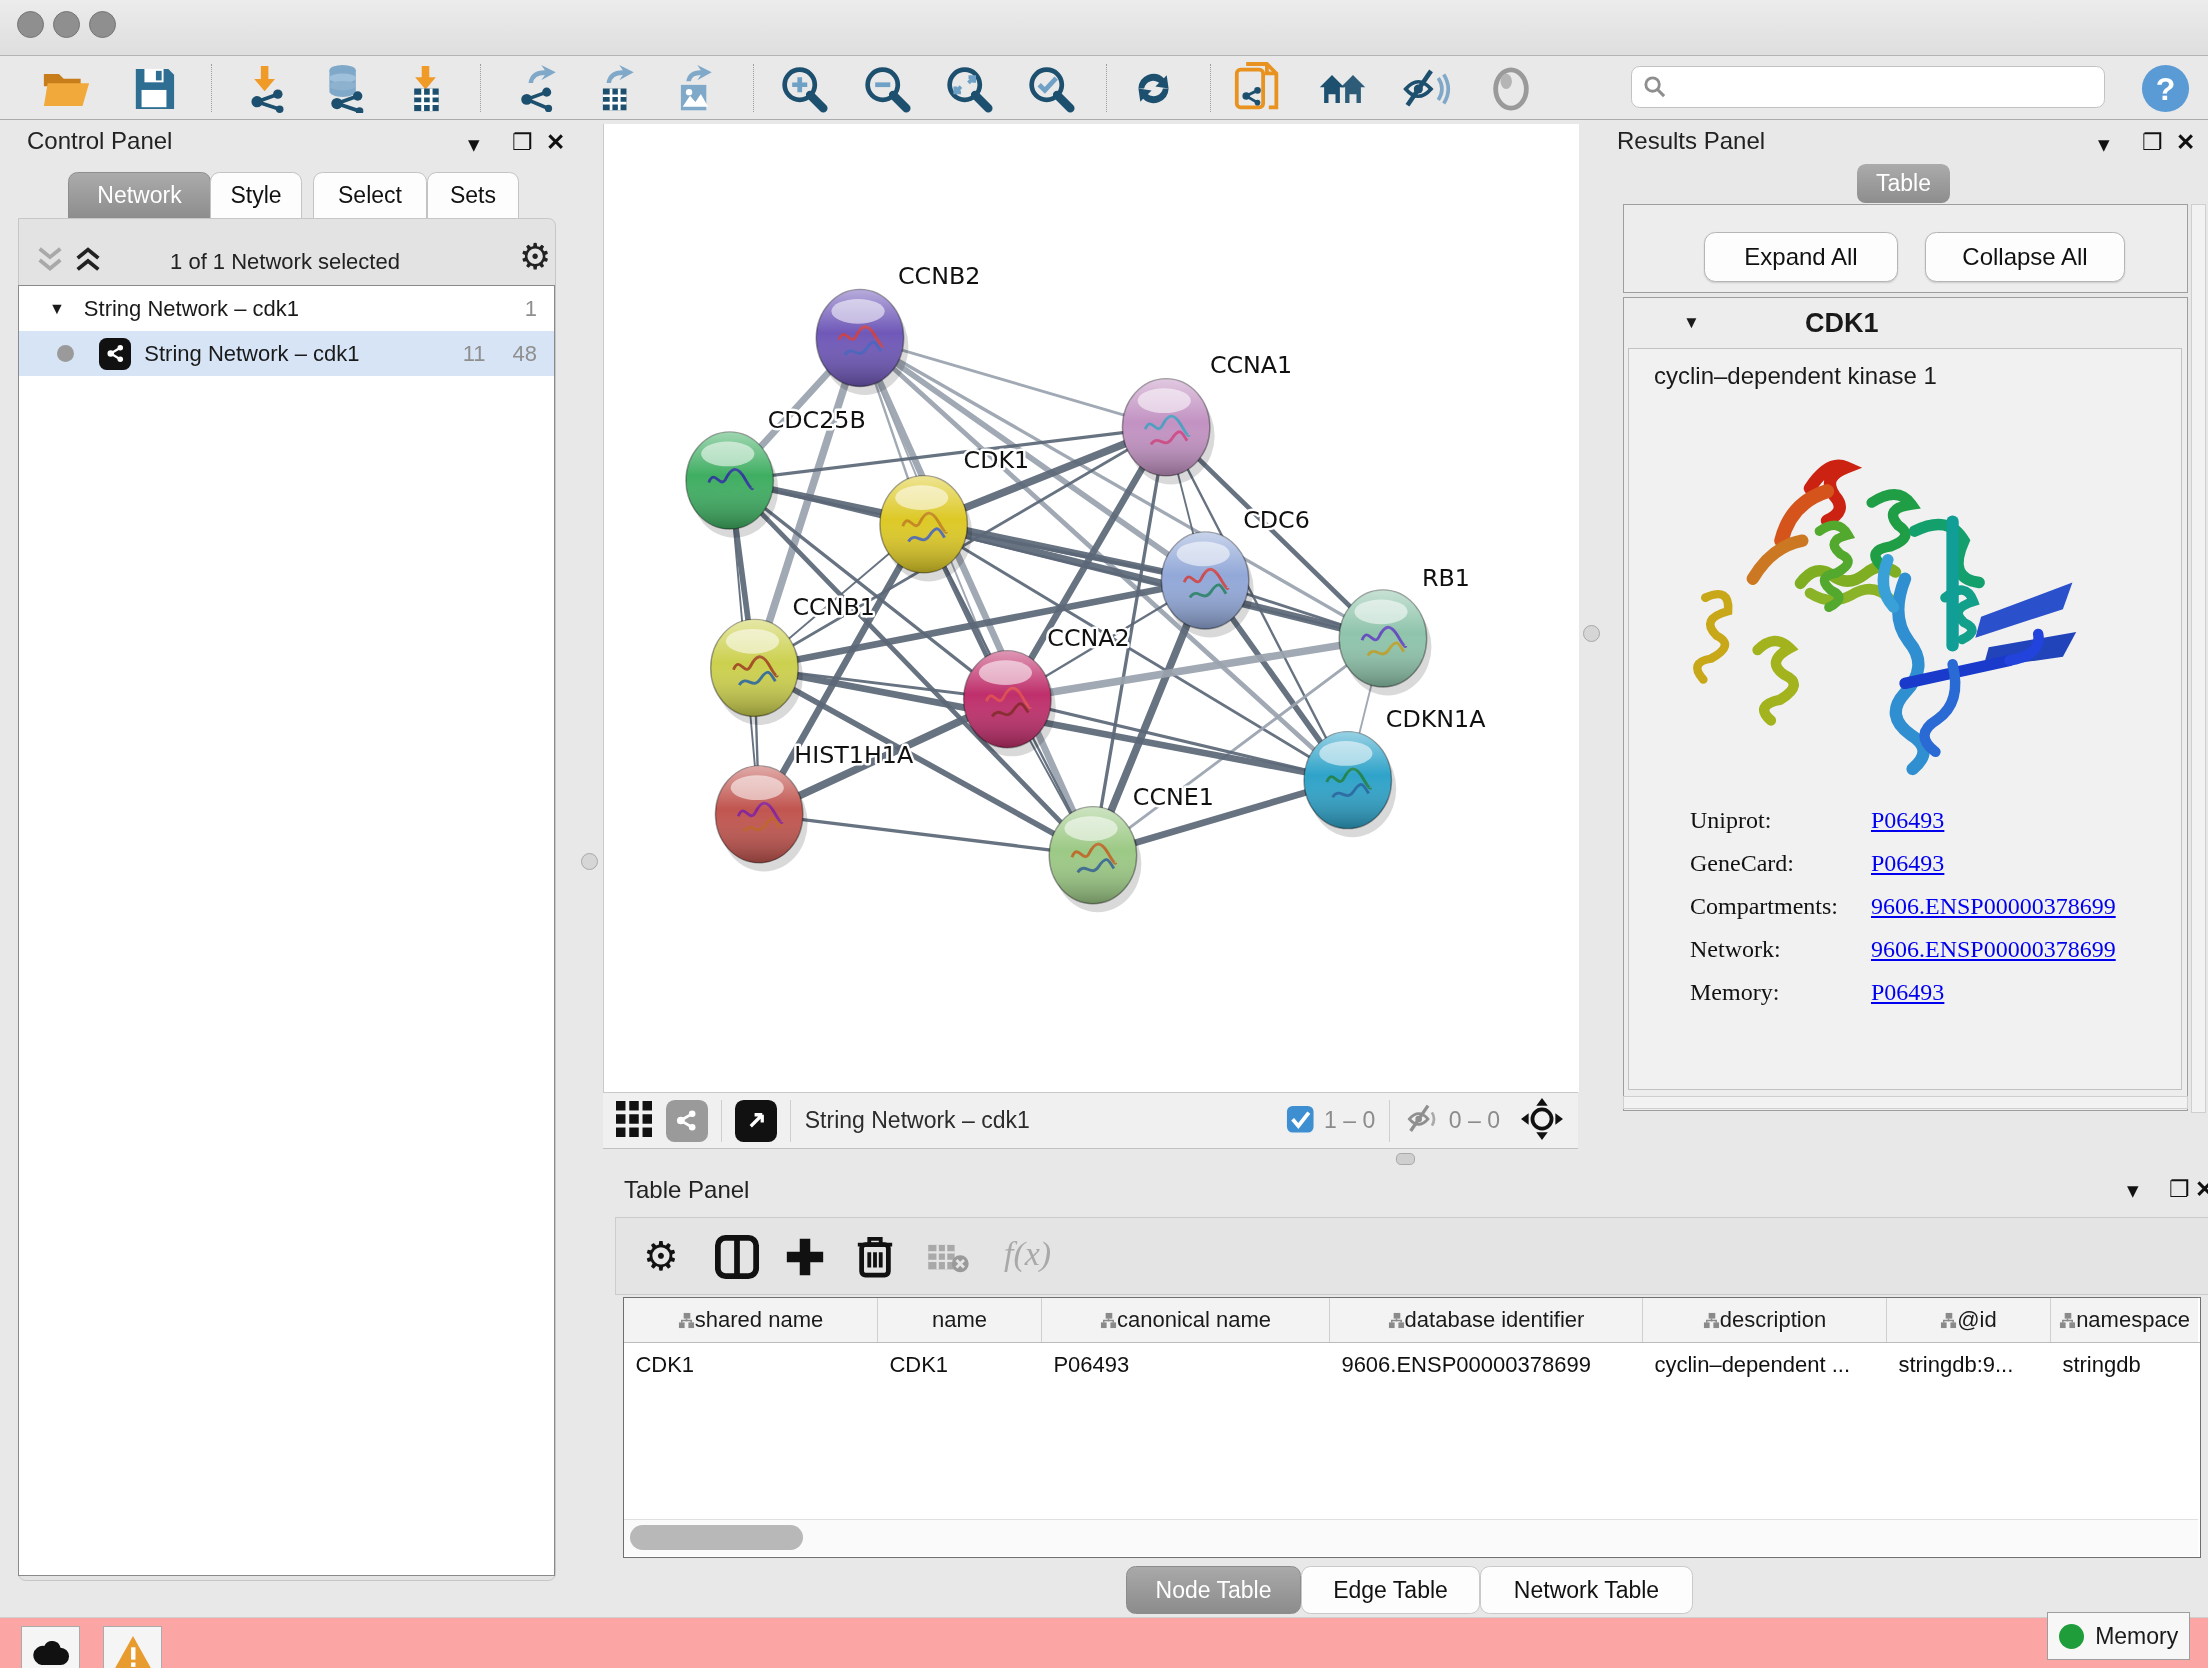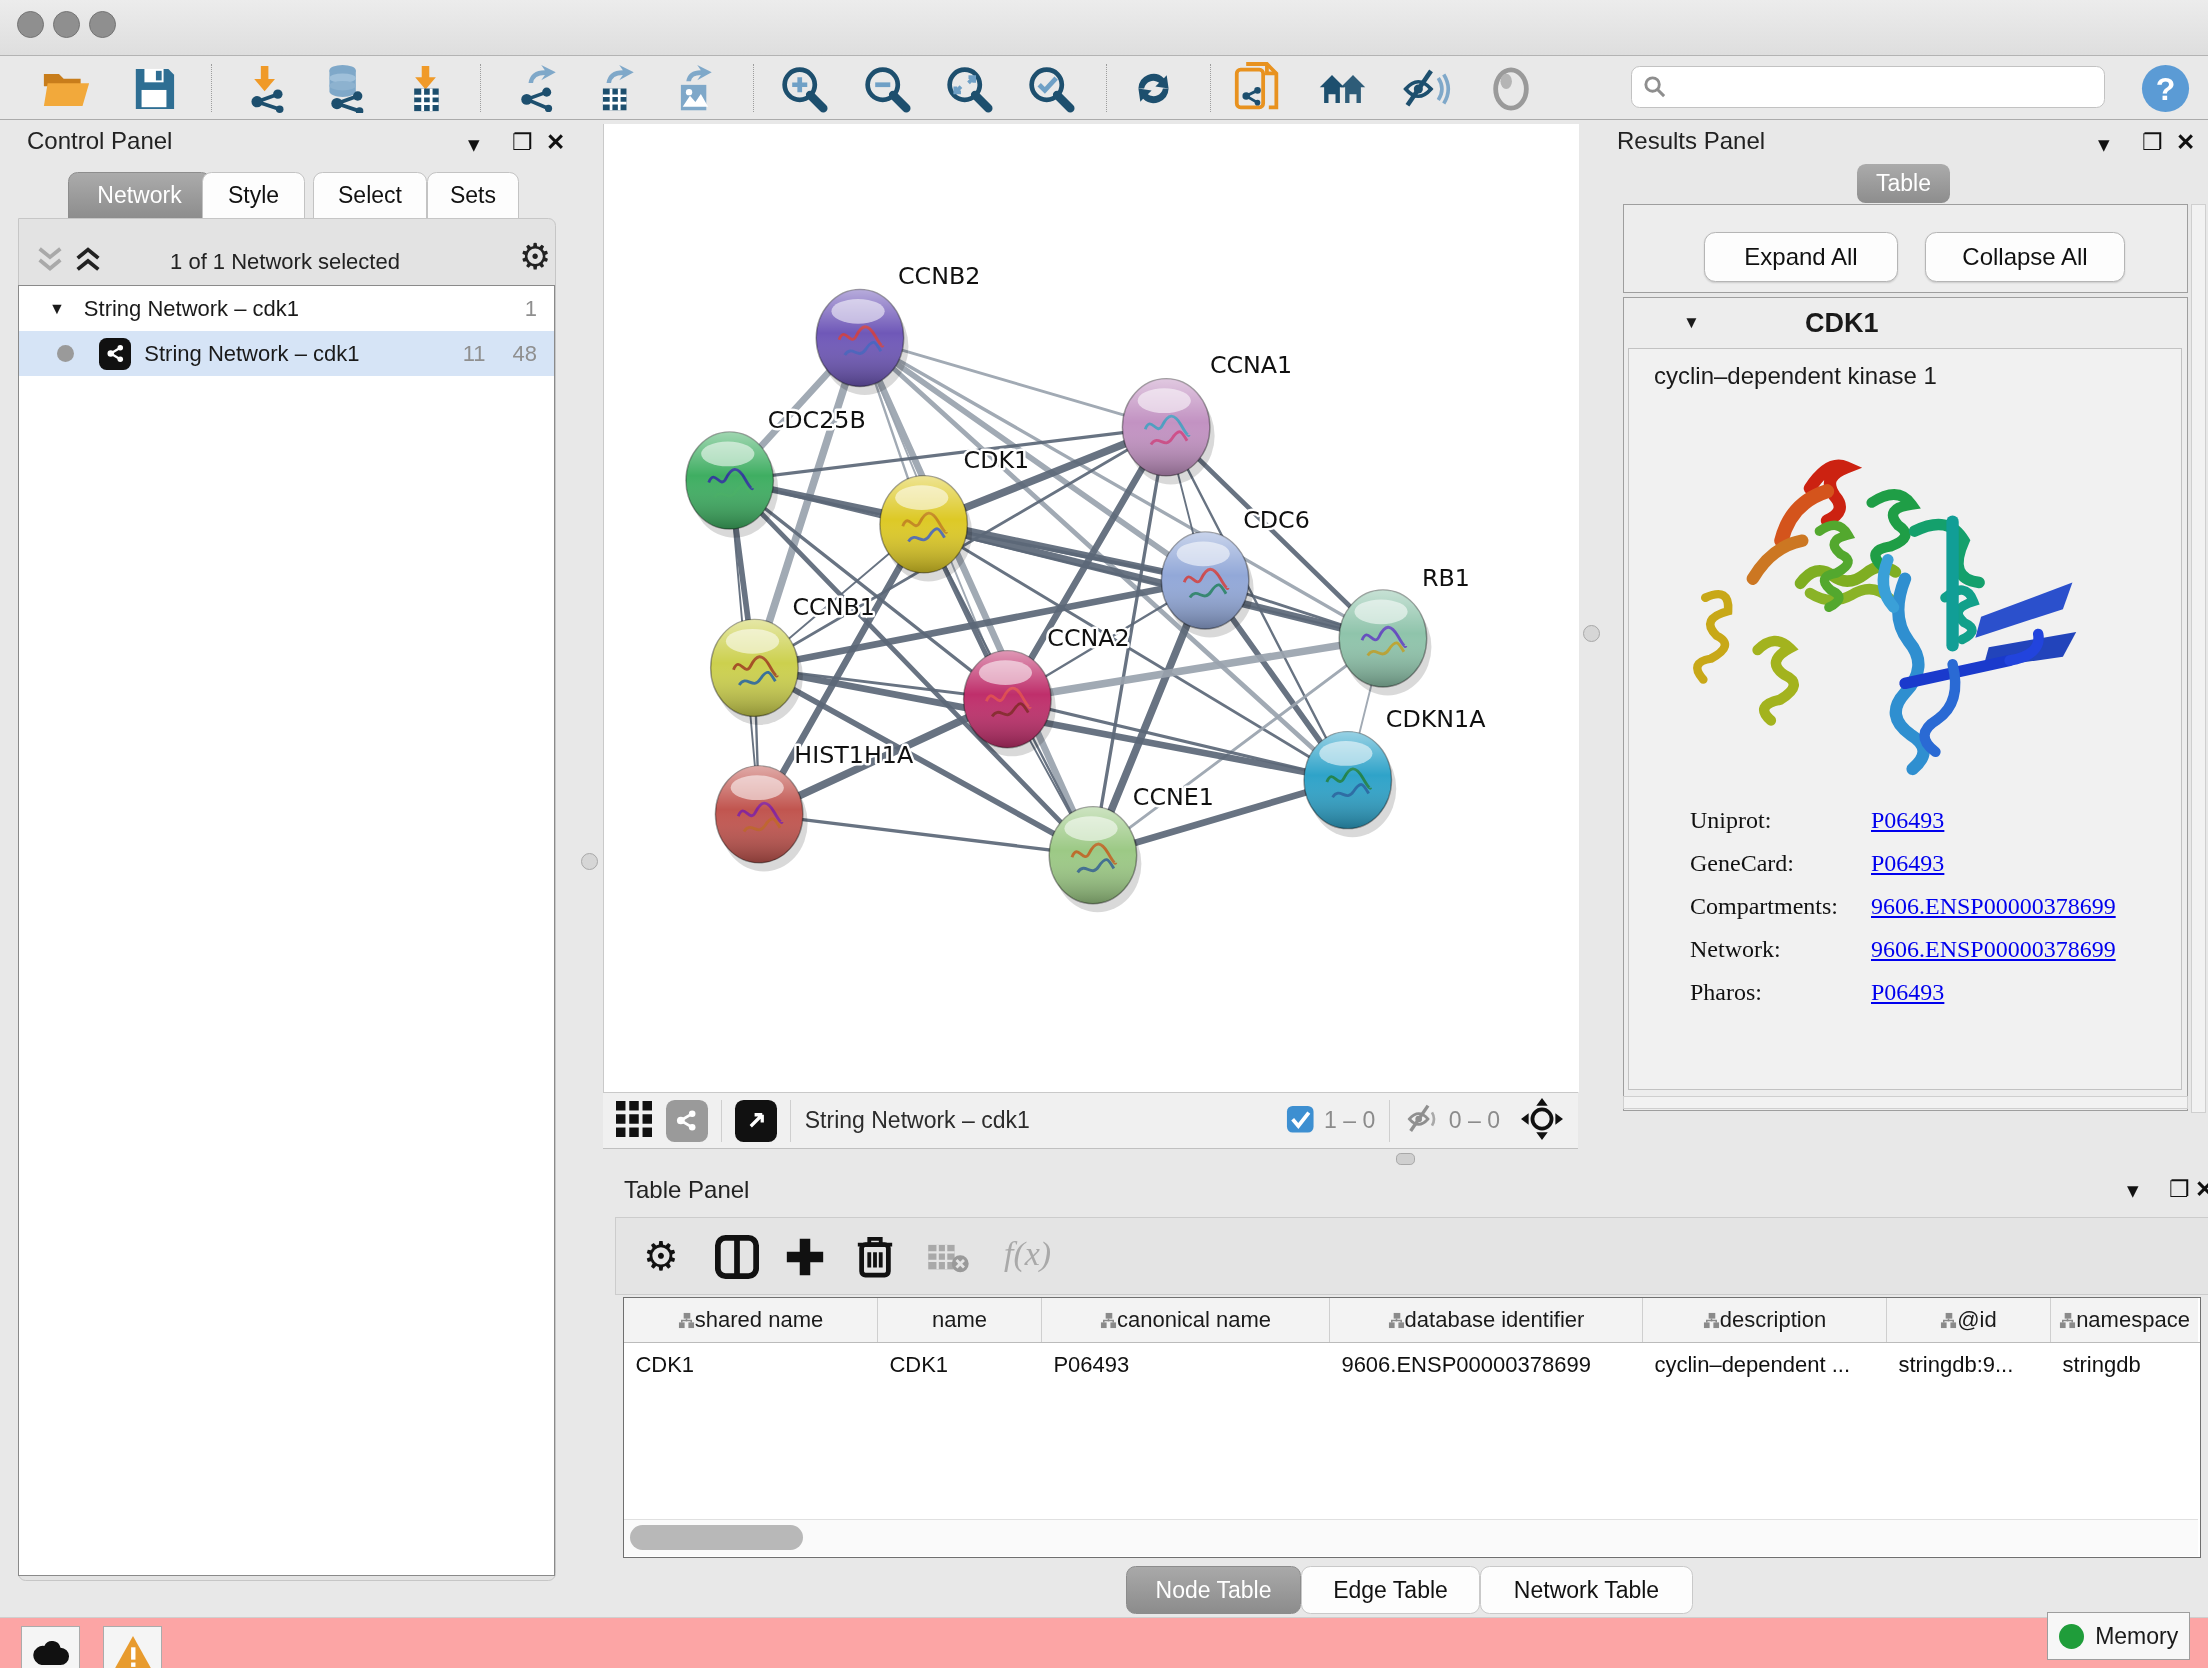--- a/index.html
+++ b/index.html
@@ -226,21 +226,21 @@
 </div>
 
 <div class="abs" id="ctrl-title">Control Panel</div>
 <div class="abs win-ic" style="left:468px;top:131px">▾</div>
 <div class="abs win-ic" style="left:512px;top:129px">❐</div>
 <div class="abs win-ic" style="left:546px;top:129px;font-weight:bold">✕</div>
 
 <div class="abs tab active" style="left:68px;top:172px;width:143px">
     <span>Network</span>
   </div>
-<div class="abs tab" style="left:202px;top:172px;width:103px">
+<div class="abs tab" style="left:210px;top:172px;width:92px">
     <span>Style</span>
   </div>
 <div class="abs tab" style="left:313px;top:172px;width:114px">
     <span>Select</span>
   </div>
 <div class="abs tab" style="left:427px;top:172px;width:92px">
     <span>Sets</span>
   </div>
 
 <div class="abs" id="ctrl-box"></div>
@@ -534,21 +534,21 @@
     </div>
     <div class="xl-row serif">
       <span class="xl-label">Compartments:</span>
       <span class="xlink">9606.ENSP00000378699</span>
     </div>
     <div class="xl-row serif">
       <span class="xl-label">Network:</span>
       <span class="xlink">9606.ENSP00000378699</span>
     </div>
     <div class="xl-row serif">
-      <span class="xl-label">Pharos:</span>
+      <span class="xl-label">Memory:</span>
       <span class="xlink">P06493</span>
     </div>
   </div>
 </div>
 <div class="abs" style="left:2191px;top:204px;width:13.3px;height:907px;background:#f2f2f2;border:1px solid #cfcfcf"></div>
 <div class="abs" style="left:1623px;top:1096px;width:565px;height:13.3px;background:#f2f2f2;border:1px solid #cfcfcf;box-sizing:border-box"></div>
 
 <div class="abs" id="tbl-title">Table Panel</div>
 <div class="abs win-ic" style="left:2127px;top:1177px">▾</div>
 <div class="abs win-ic" style="left:2169px;top:1176px">❐</div>

